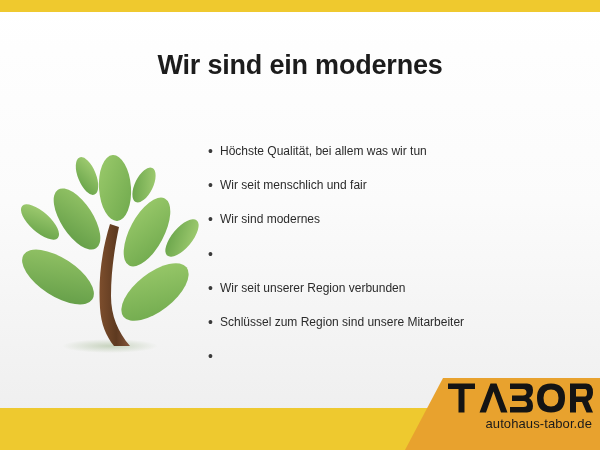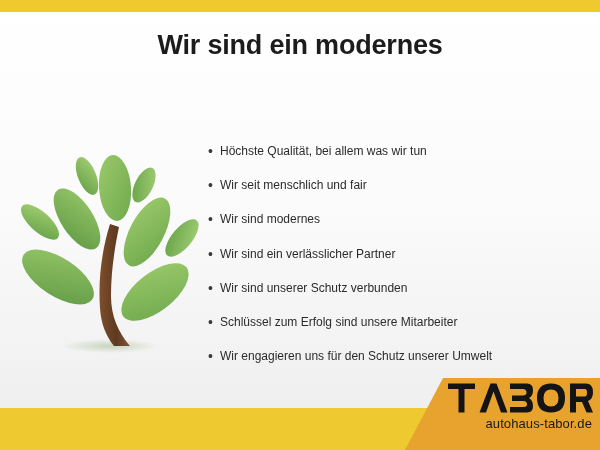--- a/index.html
+++ b/index.html
@@ -49,20 +49,21 @@
     text-align: center;
     font-size: 27px;
     font-weight: bold;
     line-height: 1.42;
     color: #1c1c1c;
     letter-spacing: -0.2px;
   }
   .headline .line {
     display: block;
     white-space: nowrap;
+    margin-top: 20px;
   }
   .headline .accent {
     color: #7fae5b;
   }
 
   
   .bullets {
     position: absolute;
     left: 208px;
     top: 141px;
@@ -200,36 +201,34 @@
       <span class="bullet-text">Wir seit menschlich und fair</span>
     </div>
 
     <div class="bullet-row">
       <span class="bullet-dot">•</span>
       <span class="bullet-text">Wir sind modernes</span>
     </div>
 
     <div class="bullet-row">
       <span class="bullet-dot">•</span>
-      <span class="bullet-text">Wir sind ein verlässlicher Partner</span>
-    </div>
-
-    <div class="bullet-row">
-      <span class="bullet-dot">•</span>
-      <span class="bullet-text">Wir sind unserer Schutz verbunden</span>
-    </div>
-
-    <div class="bullet-row">
-      <span class="bullet-dot">•</span>
-      <span class="bullet-text">Schlüssel zum Erfolg sind unsere Mitarbeiter</span>
-    </div>
-
-    <div class="bullet-row">
-      <span class="bullet-dot">•</span>
-      <span class="bullet-text">Wir engagieren uns für den Schutz unserer Umwelt</span>
+    </div>
+
+    <div class="bullet-row">
+      <span class="bullet-dot">•</span>
+      <span class="bullet-text">Wir seit unserer Region verbunden</span>
+    </div>
+
+    <div class="bullet-row">
+      <span class="bullet-dot">•</span>
+      <span class="bullet-text">Schlüssel zum Region sind unsere Mitarbeiter</span>
+    </div>
+
+    <div class="bullet-row">
+      <span class="bullet-dot">•</span>
     </div>
 
   </div>
 
   <div class="bar-bottom"></div>
 
   <div class="logo-banner">
     <div class="logo-shape"></div>
 
     <svg class="logo-wordmark" viewBox="0 0 290 58" xmlns="http://www.w3.org/2000/svg" aria-hidden="true">

